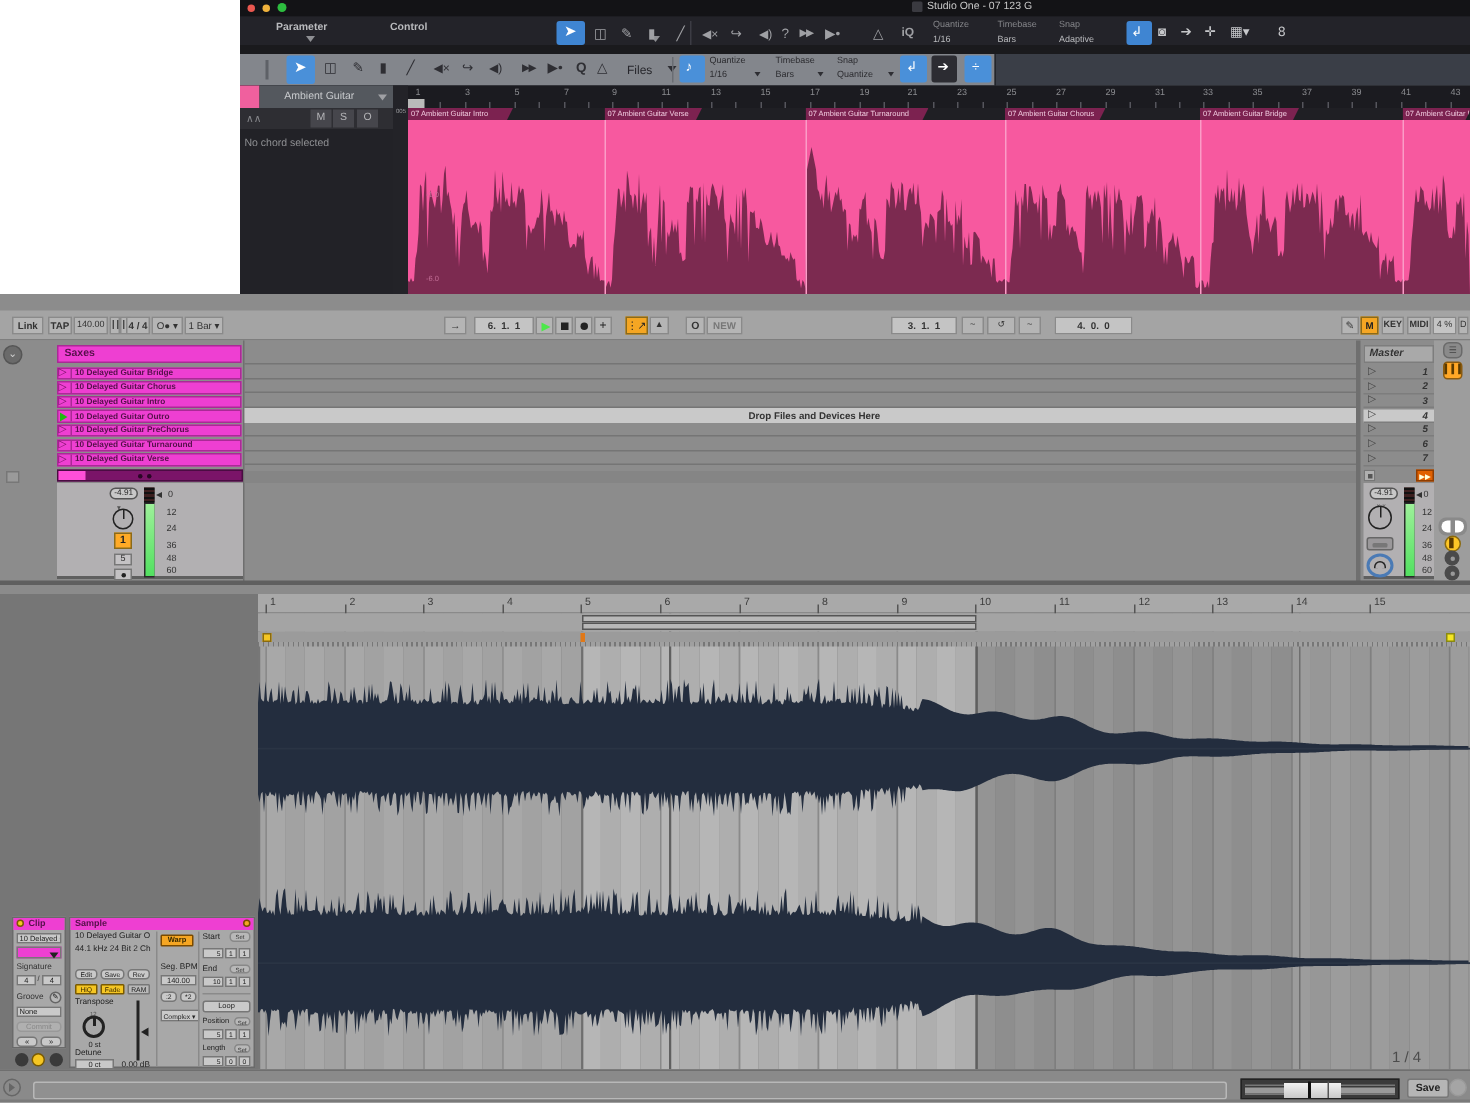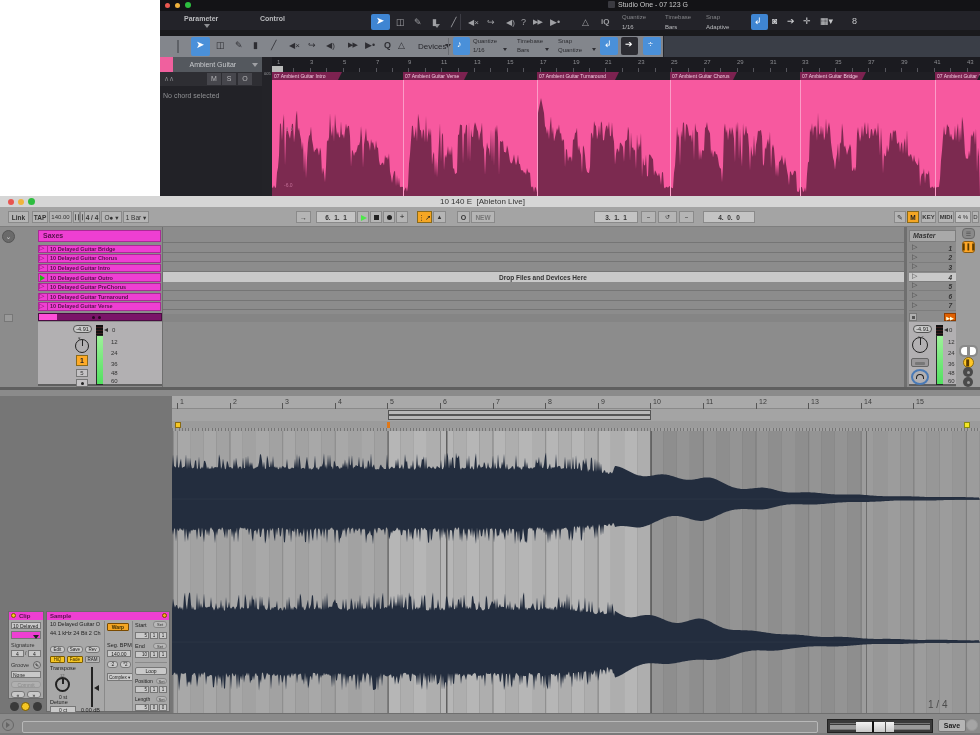--- a/index.html
+++ b/index.html
@@ -60,21 +60,21 @@
     <div class="abs" style="left:75px;top:4px;color:#2e2e33;font-size:9px">✎</div>
     <div class="abs" style="left:93px;top:4px;color:#2e2e33;font-size:9px">▮</div>
     <div class="abs" style="left:111px;top:4px;color:#2e2e33;font-size:9px">╱</div>
     <div class="abs" style="left:129px;top:5px;color:#2e2e33;font-size:8px">◀×</div>
     <div class="abs" style="left:148px;top:4px;color:#2e2e33;font-size:9px">↪</div>
     <div class="abs" style="left:166px;top:5px;color:#2e2e33;font-size:8px">◀)</div>
     <div class="abs" style="left:188px;top:5px;color:#2e2e33;font-size:7px;letter-spacing:-1px">▶▶</div>
     <div class="abs" style="left:205px;top:4px;color:#2e2e33;font-size:9px">▶•</div>
     <div class="abs" style="left:224px;top:4px;color:#2e2e33;font-size:9px;font-weight:bold">Q</div>
     <div class="abs" style="left:238px;top:4px;color:#2e2e33;font-size:9px">△</div>
-    <div class="abs" style="left:258px;top:6px;color:#26262b;font-size:8px">Devices</div>
+    <div class="abs" style="left:258px;top:6px;color:#26262b;font-size:8px">Files</div>
     <div class="abs" style="left:285px;top:8px;width:0;height:0;border-left:3px solid transparent;border-right:3px solid transparent;border-top:4px solid #2e2e33"></div>
     <div class="abs" style="left:288px;top:2px;width:1px;height:17px;background:#6a6d73"></div>
     <div class="abs" style="left:293px;top:1px;width:17px;height:18px;background:#4a90d9;border-radius:2px"></div>
     <div class="abs" style="left:297px;top:3px;color:#fff;font-size:9px">♪</div>
     <div class="abs" style="left:313px;top:2px;font-size:6px;color:#2c2c30">Quantize</div>
     <div class="abs" style="left:313px;top:11px;font-size:6px;color:#2c2c30">1/16</div>
     <div class="abs" style="left:343px;top:12px;width:0;height:0;border-left:2.5px solid transparent;border-right:2.5px solid transparent;border-top:3px solid #2e2e33"></div>
     <div class="abs" style="left:357px;top:2px;font-size:6px;color:#2c2c30">Timebase</div>
     <div class="abs" style="left:357px;top:11px;font-size:6px;color:#2c2c30">Bars</div>
     <div class="abs" style="left:385px;top:12px;width:0;height:0;border-left:2.5px solid transparent;border-right:2.5px solid transparent;border-top:3px solid #2e2e33"></div>
@@ -188,26 +188,20 @@
 </svg>
 <div style="position:absolute;left:272px;top:72px;width:70px;height:8px;background:#7c2250;color:#f0cade;font-size:5px;line-height:8px;padding-left:2px;white-space:nowrap;overflow:hidden;clip-path:polygon(0 0,100% 0,calc(100% - 4px) 100%,0 100%)">07 Ambient Guitar Intro</div>
 <div style="position:absolute;left:403px;top:72px;width:65px;height:8px;background:#7c2250;color:#f0cade;font-size:5px;line-height:8px;padding-left:2px;white-space:nowrap;overflow:hidden;clip-path:polygon(0 0,100% 0,calc(100% - 4px) 100%,0 100%)">07 Ambient Guitar Verse</div>
 <div style="position:absolute;left:537px;top:72px;width:82px;height:8px;background:#7c2250;color:#f0cade;font-size:5px;line-height:8px;padding-left:2px;white-space:nowrap;overflow:hidden;clip-path:polygon(0 0,100% 0,calc(100% - 4px) 100%,0 100%)">07 Ambient Guitar Turnaround</div>
 <div style="position:absolute;left:670px;top:72px;width:67px;height:8px;background:#7c2250;color:#f0cade;font-size:5px;line-height:8px;padding-left:2px;white-space:nowrap;overflow:hidden;clip-path:polygon(0 0,100% 0,calc(100% - 4px) 100%,0 100%)">07 Ambient Guitar Chorus</div>
 <div style="position:absolute;left:800px;top:72px;width:66px;height:8px;background:#7c2250;color:#f0cade;font-size:5px;line-height:8px;padding-left:2px;white-space:nowrap;overflow:hidden;clip-path:polygon(0 0,100% 0,calc(100% - 4px) 100%,0 100%)">07 Ambient Guitar Bridge</div>
 <div style="position:absolute;left:935px;top:72px;width:46px;height:8px;background:#7c2250;color:#f0cade;font-size:5px;line-height:8px;padding-left:2px;white-space:nowrap;overflow:hidden;clip-path:polygon(0 0,100% 0,calc(100% - 4px) 100%,0 100%)">07 Ambient Guitar Intro</div>
 
 <div class="abs" style="left:0;top:196px;width:980px;height:539px;background:#8c8c8c">
 
-  <div class="abs" style="left:0;top:0;width:980px;height:11px;background:#d6d6d6">
-    <div class="abs" style="left:8px;top:2.5px;width:6px;height:6px;border-radius:50%;background:#e85550"></div>
-    <div class="abs" style="left:18px;top:2.5px;width:6px;height:6px;border-radius:50%;background:#f0b43c"></div>
-    <div class="abs" style="left:27.5px;top:2px;width:7px;height:7px;border-radius:50%;background:#2dbd3f"></div>
-    <div class="abs" style="left:440px;top:1px;font-size:8px;color:#333">10 140 E&nbsp;&nbsp;[Ableton Live]</div>
-  </div>
 
   <div class="abs" style="left:0;top:11px;width:980px;height:20px;background:#a4a4a4;border-bottom:1px solid #7e7e7e">
     <div class="abs" style="left:8px;top:4px;width:21px;height:12px;background:#b5b5b5;border:1px solid #8a8a8a;font-size:6.5px;font-weight:bold;color:#333;text-align:center;line-height:11px">Link</div>
     <div class="abs" style="left:32px;top:4px;width:16px;height:12px;background:#b5b5b5;border:1px solid #8a8a8a;font-size:6.5px;font-weight:bold;color:#333;text-align:center;line-height:11px">TAP</div>
     <div class="abs" style="left:49px;top:4px;width:23px;height:12px;background:#b5b5b5;border:1px solid #8a8a8a;font-size:6px;color:#333;text-align:center;line-height:11px">140.00</div>
     <div class="abs" style="left:73px;top:4px;width:7px;height:12px;background:#b5b5b5;border:1px solid #8a8a8a;font-size:5px;color:#333;text-align:center;line-height:11px">┃┃</div>
     <div class="abs" style="left:80px;top:4px;width:7px;height:12px;background:#b5b5b5;border:1px solid #8a8a8a;font-size:5px;color:#333;text-align:center;line-height:11px">┃┃</div>
     <div class="abs" style="left:84px;top:4px;width:16px;height:12px;background:#b5b5b5;border:1px solid #8a8a8a;font-size:6.5px;font-weight:bold;color:#333;text-align:center;line-height:11px">4 / 4</div>
     <div class="abs" style="left:101px;top:4px;width:21px;height:12px;background:#b5b5b5;border:1px solid #8a8a8a;font-size:6.5px;color:#333;text-align:center;line-height:11px">O● ▾</div>
     <div class="abs" style="left:123px;top:4px;width:26px;height:12px;background:#b5b5b5;border:1px solid #8a8a8a;font-size:6.5px;color:#333;text-align:center;line-height:11px">1 Bar ▾</div>

